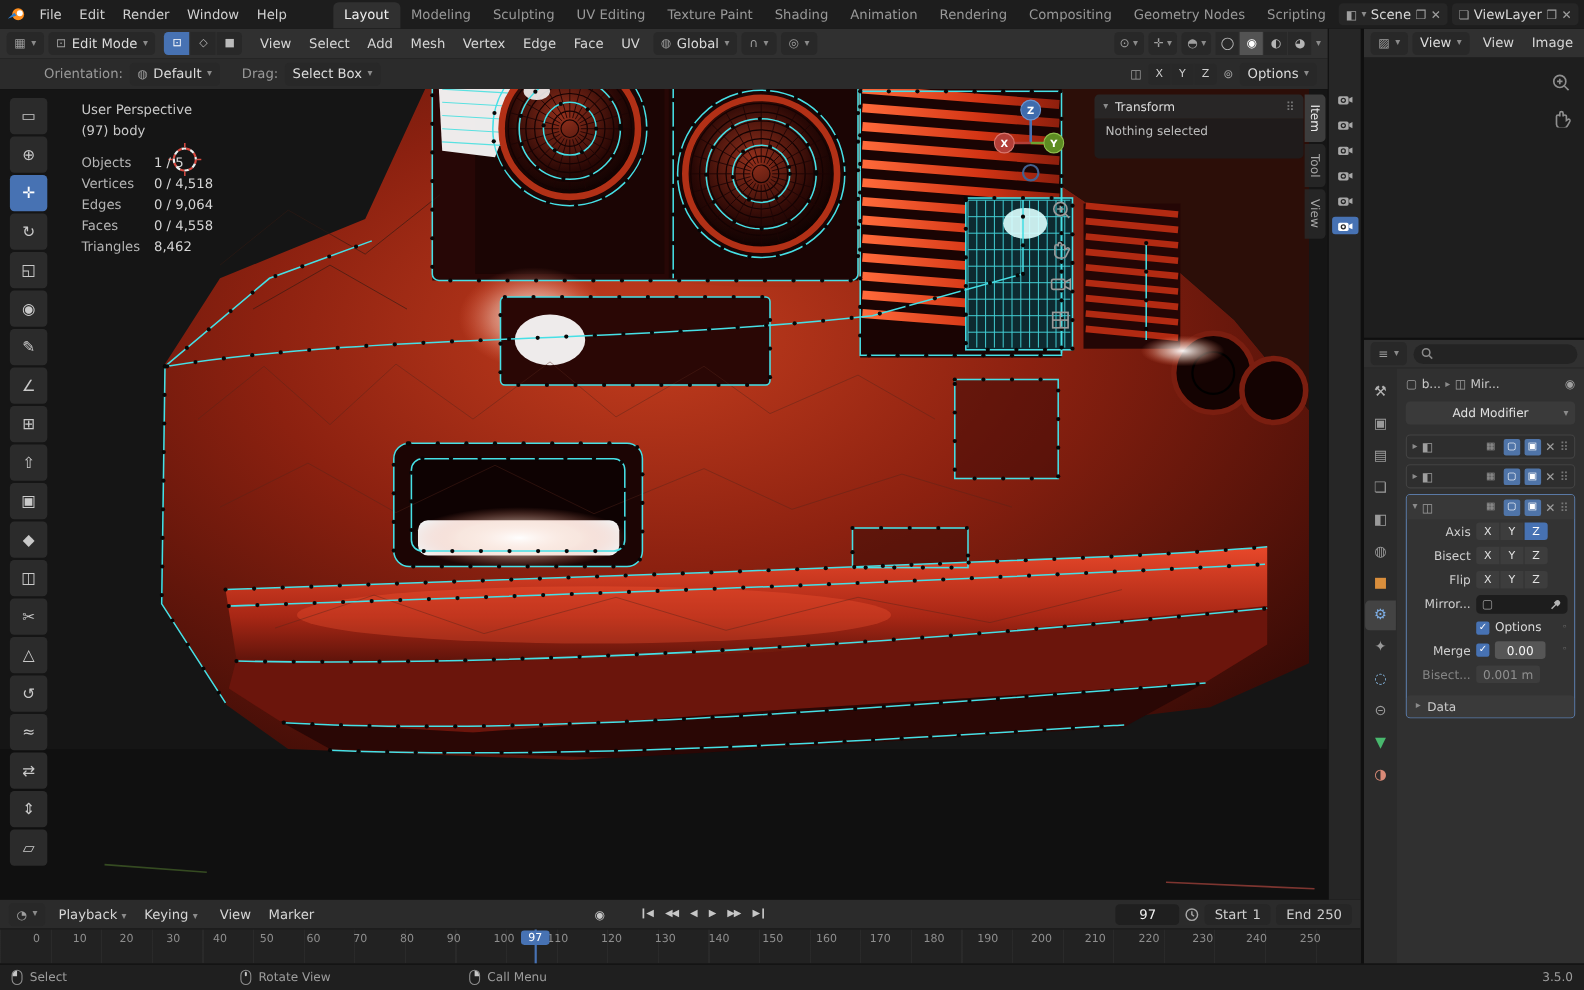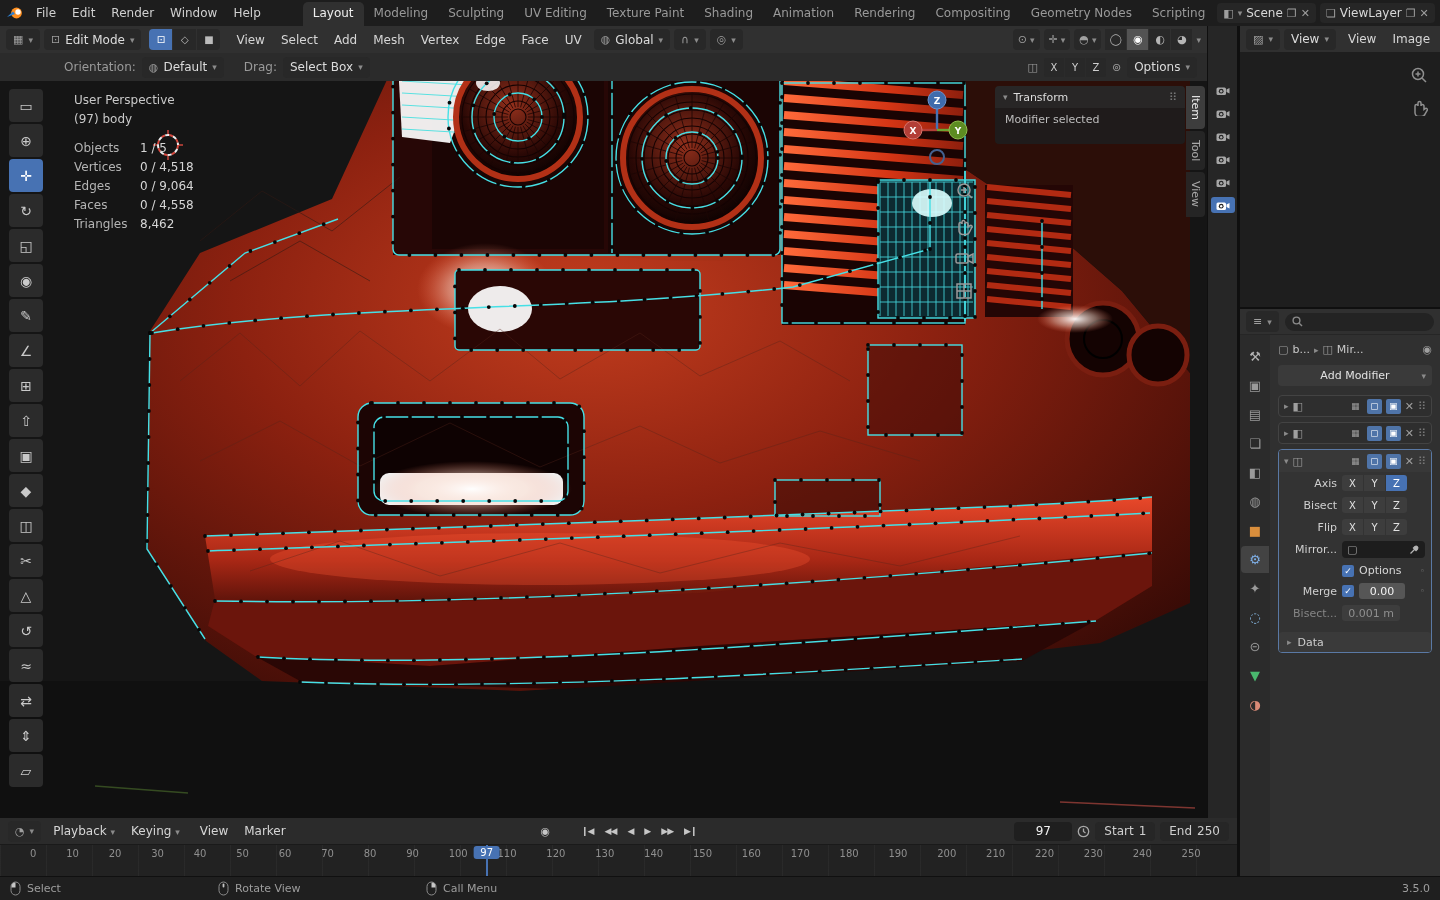--- a/index.html
+++ b/index.html
@@ -12,21 +12,21 @@
   .menu{padding:3px 8px;color:#d0d0d0;border-radius:3px;font-size:12px;cursor:default}
   .tabs{display:flex;align-items:flex-end;height:26px;margin-left:32px}
   .tab{padding:4px 10px 6px;color:#999;font-size:12px;border-radius:5px 5px 0 0;white-space:nowrap}
   .tab.active{background:#303030;color:#eee}
   .tbright{margin-left:auto;display:flex;align-items:center;gap:4px}
   .grp{display:flex;align-items:center;gap:4px;background:#262626;border-radius:4px;padding:2px 6px;height:20px}
   .ic{color:#9f9f9f;font-size:11px;line-height:1}
   .chev{color:#8b8b8b;font-size:9px}
   
   .vheader{left:0;top:26px;width:1207px;height:27px;background:#303030;display:flex;align-items:center;gap:4px;padding:0 6px}
-  .vtools{left:0;top:53px;width:1207px;height:28px;background:#2b2b2b;display:flex;align-items:center;gap:6px;padding:0 10px 0 64px}
+  .vtools{left:0;top:53px;width:1207px;height:28px;background:#2b2b2b;display:flex;align-items:center;gap:6px;padding:0 10px 0 40px}
   .dd{display:flex;align-items:center;gap:5px;background:#282828;border-radius:4px;padding:2px 7px;height:21px;white-space:nowrap;color:#dcdcdc}
   .lbl{color:#9a9a9a}
   .selmodes{display:flex;gap:1px;margin:0 4px}
   .selmodes .sm{width:23px;height:21px;background:#282828;display:flex;align-items:center;justify-content:center;font-size:10px;color:#bbb}
   .selmodes .sm:first-child{border-radius:4px 0 0 4px}
   .selmodes .sm:last-child{border-radius:0 4px 4px 0}
   .selmodes .sm.active{background:#4772b3;color:#fff}
   .hmenu{padding:3px 8px;color:#d6d6d6;border-radius:3px}
   .spacer{flex:1}
   .iconbtn{display:flex;align-items:center;gap:3px;padding:2px 5px;border-radius:4px;background:#282828;height:21px;color:#c0c0c0}
@@ -1153,21 +1153,21 @@
         </div>
     </div>
 
     <div class="npanel">
       <div class="nph">
         <span class="chev">▾</span>
         <span>Transform</span>
         <span style="margin-left:auto;color:#777">⠿</span>
       </div>
       <div class="npb">
-        <span>Modifier selected</span>
+        <span>Nothing selected</span>
       </div>
     </div>
     <div class="ntabs">
 
     <span class="ntab active">Item</span>
         <span class="ntab">Tool</span>
         <span class="ntab">View</span>
       </div>
   </div>
 

